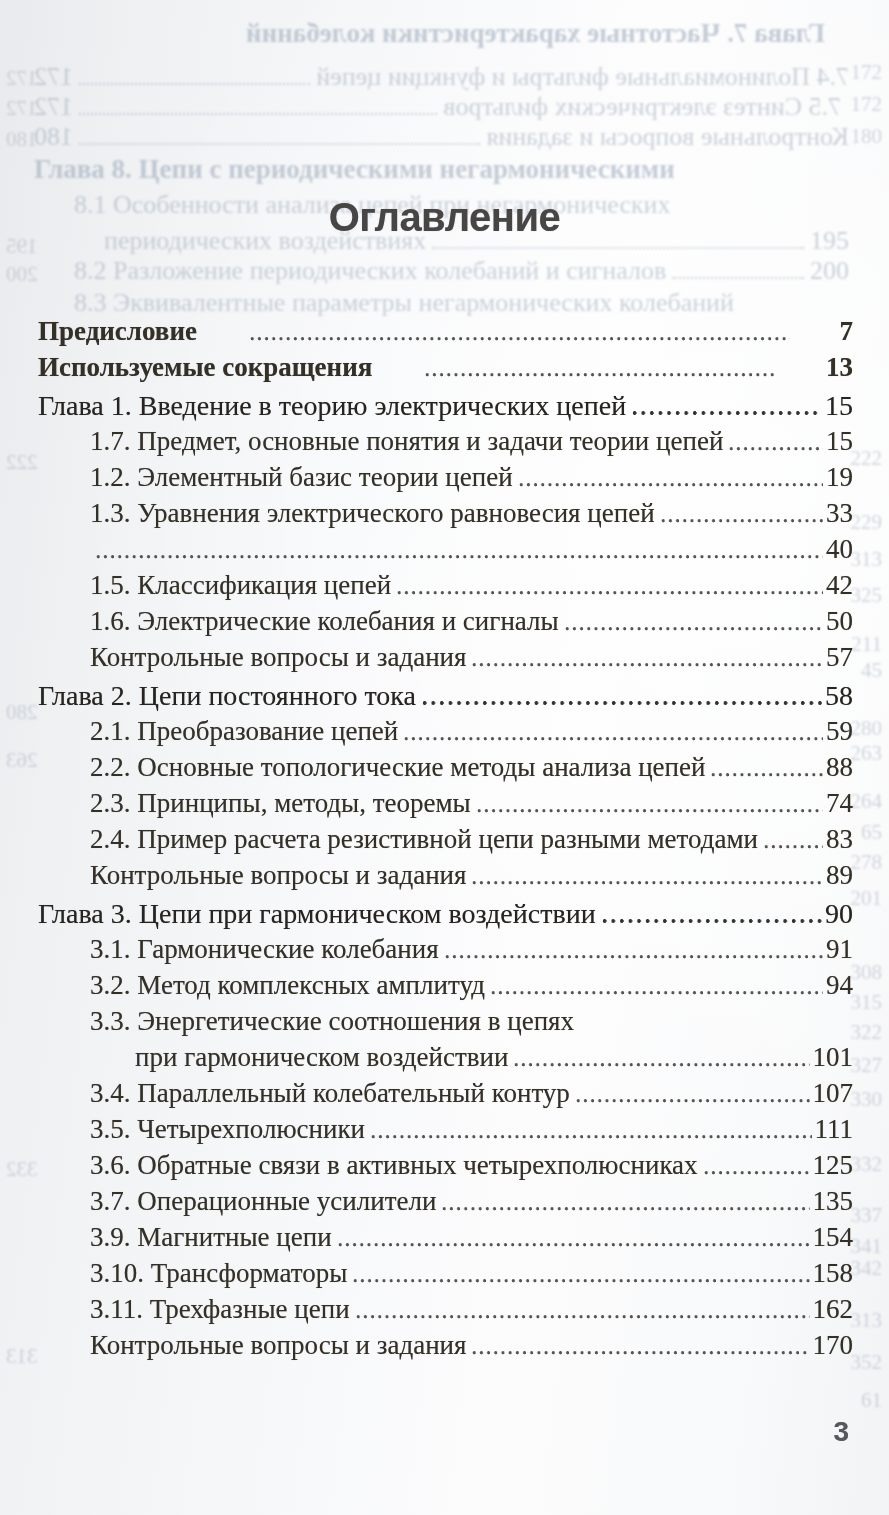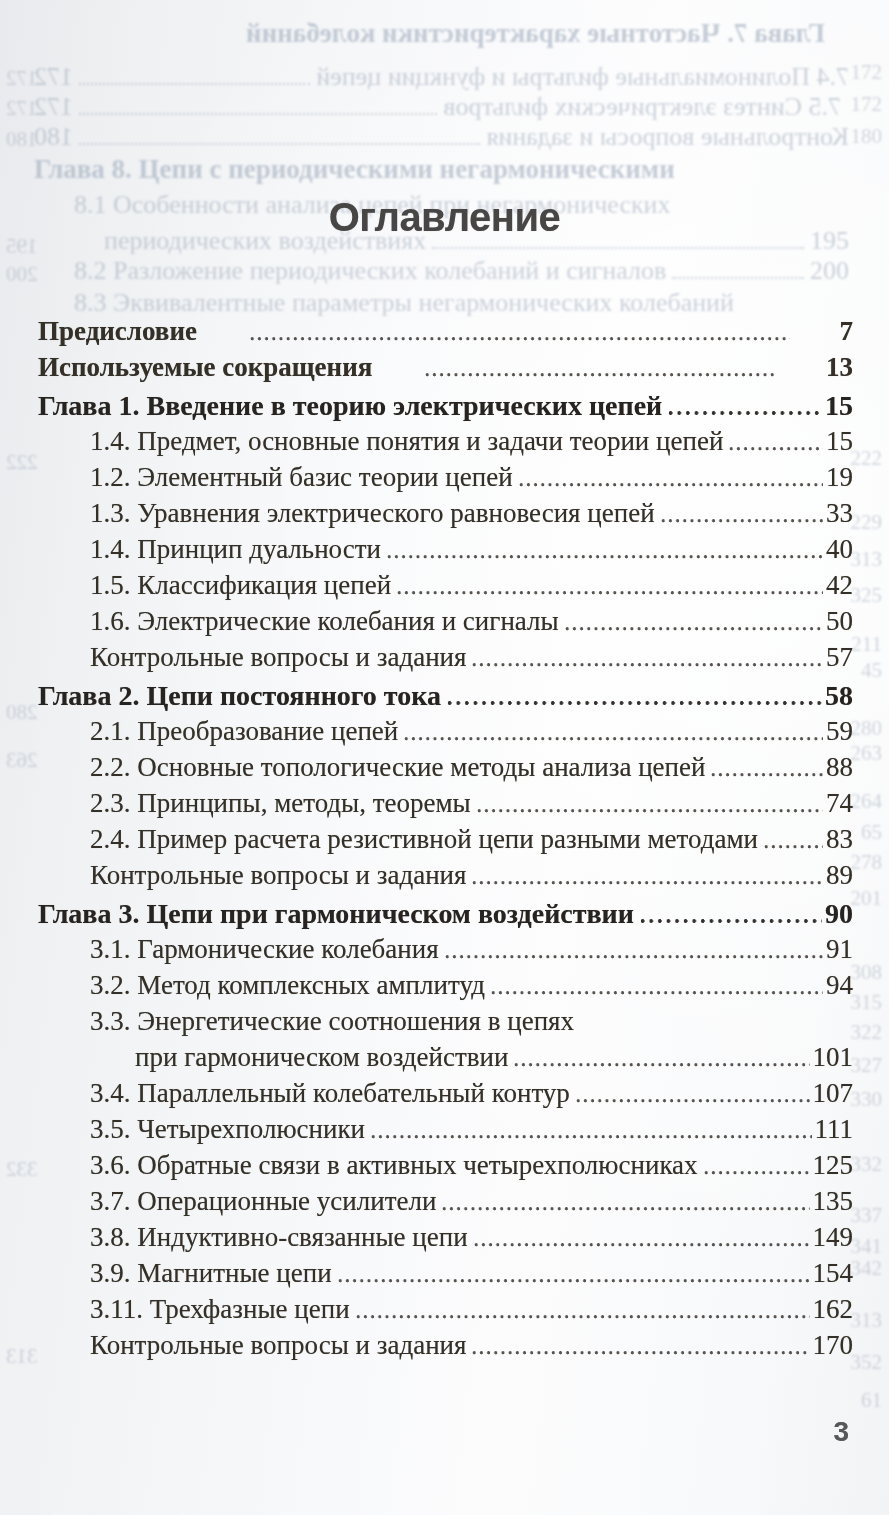--- a/index.html
+++ b/index.html
@@ -34,21 +34,21 @@
     font-size:40px; line-height:42px; letter-spacing:-0.5px;
     color:#474645; text-shadow:0 0 1px rgba(70,70,70,.35);
   }
   
   .toc{position:absolute; top:311px; left:38px; right:36px;}
   .row{
     display:flex; align-items:flex-end; height:36px;
     font-size:27px; line-height:31px; color:#343028;
     text-shadow:0 0 .7px rgba(52,48,40,.45);
   }
-  .row.chapter{height:38px; font-weight:bold; font-size:28px; color:#262320;justify-content:space-between;}
+  .row.chapter{height:38px; font-weight:normal; font-size:28px; color:#262320;justify-content:space-between;}
   .row.top{font-weight:bold;gap:47px;}
   .row.sub,.row.italic{padding-left:52px;}
   .row.cont{padding-left:97px;}
   .row.italic .label{}
   .label{white-space:nowrap;}
   .dots{
     flex:1 1 auto; min-width:10px; height:6px; margin:0 3px 5px 6px;
     background-image:radial-gradient(circle at 2.2px 2.8px, rgba(58,54,50,.85) 1.35px, rgba(0,0,0,0) 1.9px);
     background-size:7.2px 6px; background-repeat:repeat-x;
   }
@@ -170,39 +170,38 @@
     <span class="pg">13</span>
   </div>
 
   <div class="row chapter">
     <span class="label">Глава 1. Введение в теорию электрических цепей</span>
     <span class="dots"></span>
     <span class="pg">15</span>
   </div>
 
   <div class="row sub">
-    <span class="label">1.4. Предмет, основные понятия и задачи теории цепей</span>
+    <span class="label">1.7. Предмет, основные понятия и задачи теории цепей</span>
     <span class="dots"></span>
     <span class="pg">15</span>
   </div>
 
   <div class="row sub">
     <span class="label">1.2. Элементный базис теории цепей</span>
     <span class="dots"></span>
     <span class="pg">19</span>
   </div>
 
   <div class="row sub">
     <span class="label">1.3. Уравнения электрического равновесия цепей</span>
     <span class="dots"></span>
     <span class="pg">33</span>
   </div>
 
   <div class="row sub">
-    <span class="label">1.4. Принцип дуальности</span>
     <span class="dots"></span>
     <span class="pg">40</span>
   </div>
 
   <div class="row sub">
     <span class="label">1.5. Классификация цепей</span>
     <span class="dots"></span>
     <span class="pg">42</span>
   </div>
 
@@ -300,32 +299,32 @@
     <span class="dots"></span>
     <span class="pg">125</span>
   </div>
 
   <div class="row sub">
     <span class="label">3.7. Операционные усилители</span>
     <span class="dots"></span>
     <span class="pg">135</span>
   </div>
 
-  <div class="row sub">
-    <span class="label">3.8. Индуктивно-связанные цепи</span>
-    <span class="dots"></span>
-    <span class="pg">149</span>
-  </div>
 
   <div class="row sub">
     <span class="label">3.9. Магнитные цепи</span>
     <span class="dots"></span>
     <span class="pg">154</span>
   </div>
 
+  <div class="row sub">
+    <span class="label">3.10. Трансформаторы</span>
+    <span class="dots"></span>
+    <span class="pg">158</span>
+  </div>
 
   <div class="row sub">
     <span class="label">3.11. Трехфазные цепи</span>
     <span class="dots"></span>
     <span class="pg">162</span>
   </div>
 
   <div class="row italic">
     <span class="label">Контрольные вопросы и задания</span>
     <span class="dots"></span>

